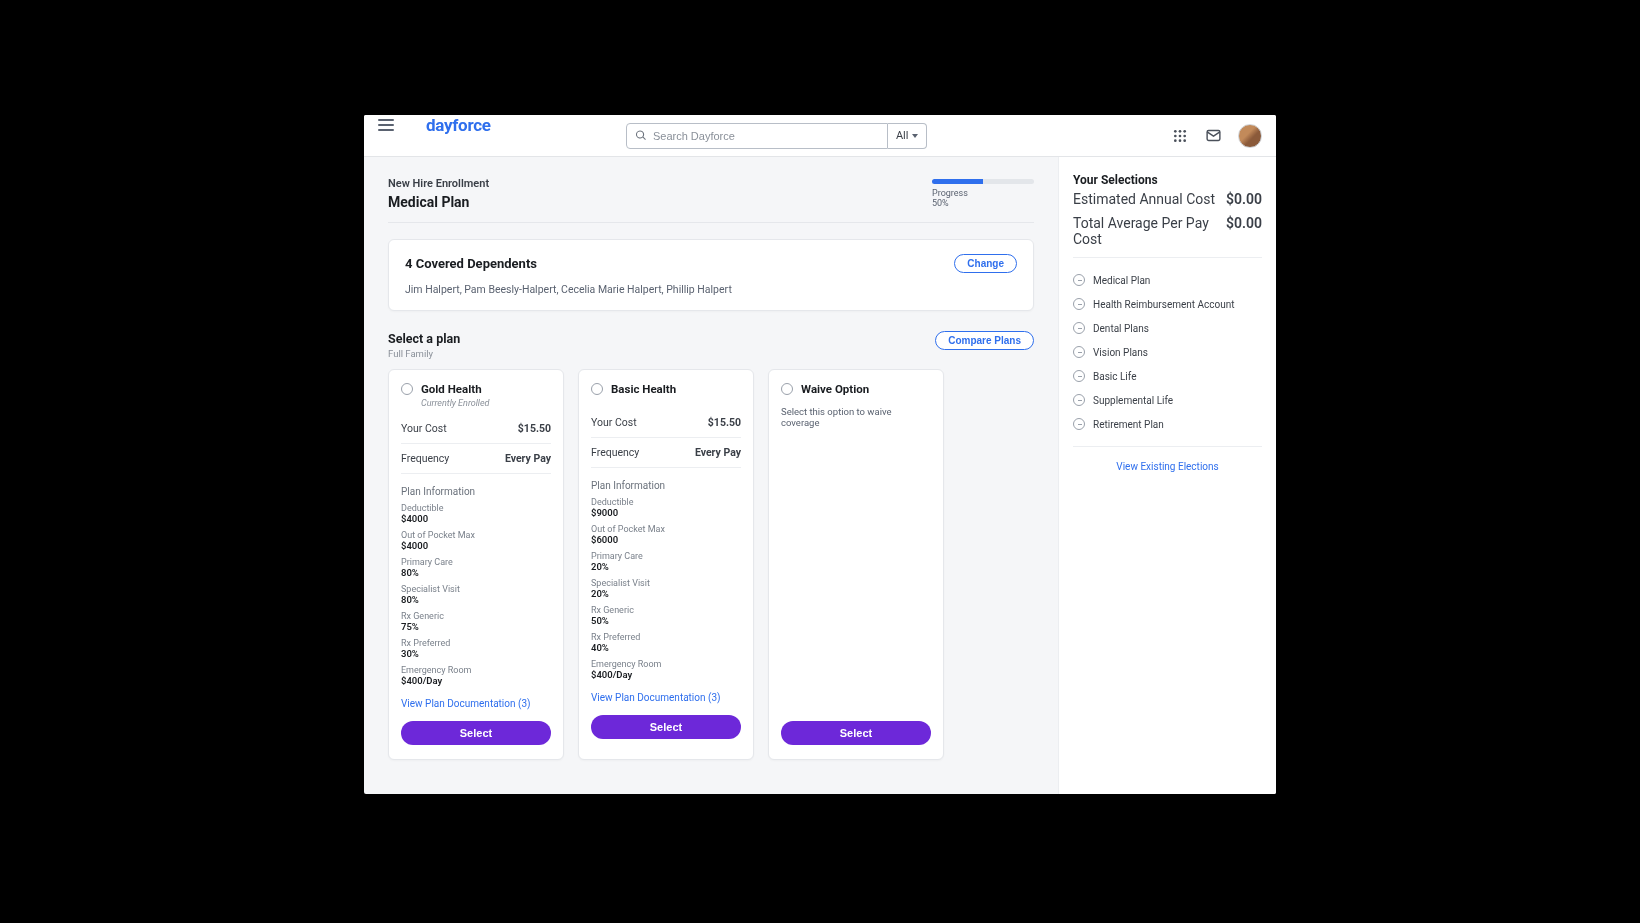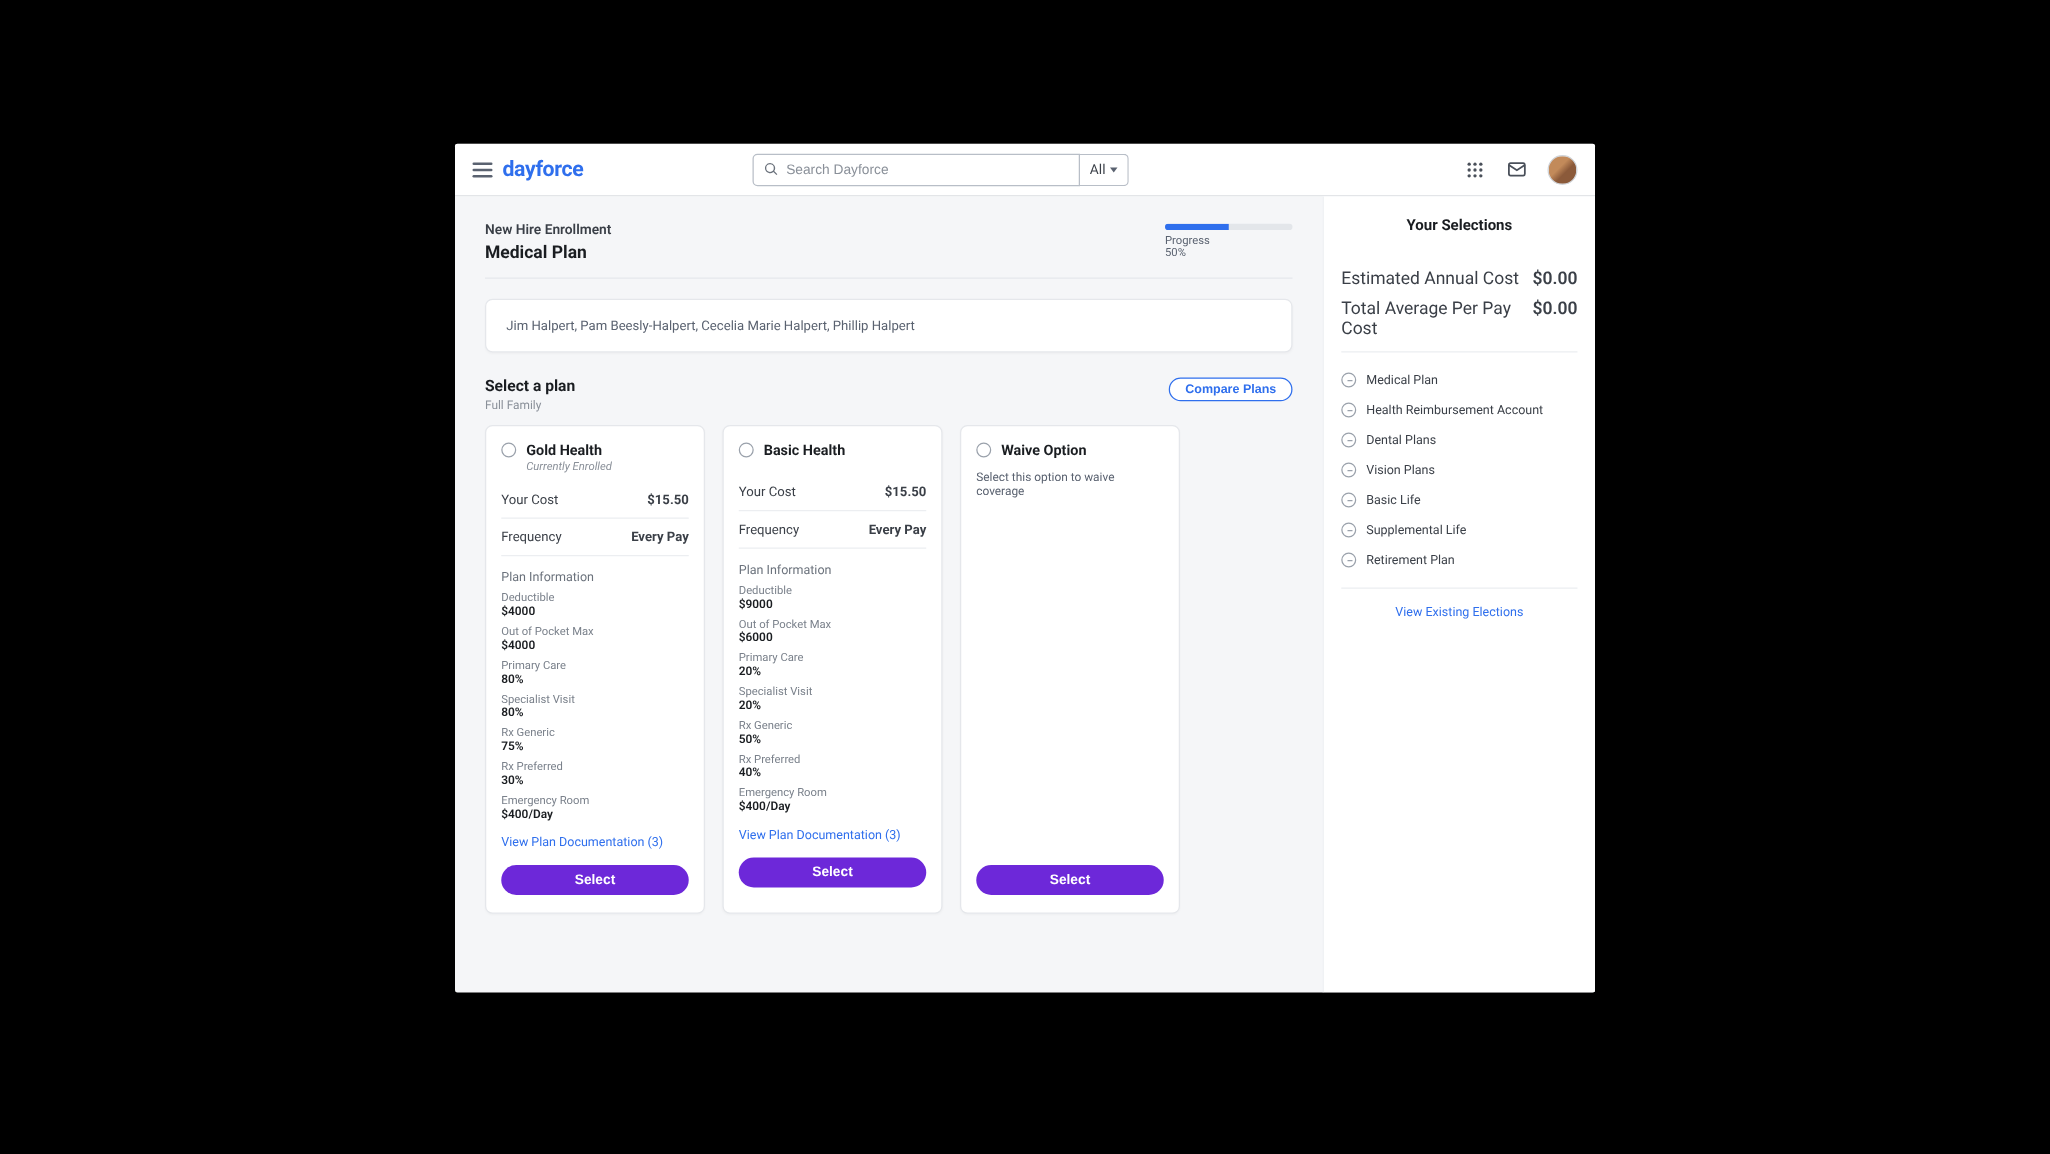--- a/index.html
+++ b/index.html
@@ -20,23 +20,22 @@
     flex-direction: column;
     overflow: hidden;
     border-radius: 2px;
   }
   
   .topbar {
     height: 42px;
     background: #fff;
     border-bottom: 1px solid #e3e5e8;
     display: flex;
-    align-items: center;
     padding: 0 14px;
-    gap: 4px;
+    gap: 28px;
   }
   .hamburger {
     width: 20px; height: 20px; display:flex; flex-direction:column; justify-content:center; gap:3px;
     cursor:pointer;
   }
   .hamburger span { height:2px; background:#5a6270; width:16px; border-radius:1px; }
   .logo {
     color:#2f6fed; font-weight:700; font-size:17px; letter-spacing:-0.3px;
   }
   .search-wrap {
@@ -122,21 +121,21 @@
   .info-label { font-size:9px; color:#7a818b;}
   .info-value { font-size:9.5px; color:#1a1d21; font-weight:600;}
   .link { font-size:10px; color:#2f6fed; cursor:pointer; margin-top:6px;}
   .btn-primary {
     background:#6d28d9; color:#fff; border:none; border-radius:14px;
     font-size:11px; font-weight:700; padding:6px 0; margin-top:12px; cursor:pointer; width:100%;
   }
   .waive-desc { font-size:9.5px; color:#5a6270; margin-top:8px; margin-left:0;}
   .plan-card .grow { flex:1; }
   
-  .side-title { font-size:12px; font-weight:700; text-align:center; margin-bottom:28px; color:#1a1d21;}
+  .side-title { font-size:12px; font-weight:700; margin-bottom:4px; color:#1a1d21;}
   .side-row { display:flex; justify-content:space-between; font-size:14px; color:#3a3f47; margin-bottom:8px;}
   .side-row .v { font-weight:600;}
   .side-sep { height:1px; background:#eceef1; margin:10px 0;}
   .side-item { display:flex; align-items:center; gap:8px; font-size:10px; color:#3a3f47; padding:6px 0; cursor:default;}
   .circ { width:12px; height:12px; border:1.2px solid #9aa1ab; border-radius:50%; position:relative; flex-shrink:0;}
   .circ::after { content:""; position:absolute; width:4px; height:1.2px; background:#9aa1ab; top:5px; left:4px;}
   .side-link { font-size:10px; color:#2f6fed; text-align:center; margin-top:14px; cursor:pointer;}
   .chev { width:0;height:0;border-left:3px solid transparent;border-right:3px solid transparent;border-top:4px solid #5a6270;}
 </style>
 </head>
@@ -202,20 +201,24 @@
             <div class="progress-fill"></div>
           </div>
           <div class="progress-row">
             <span>Progress</span>
             <span>50%</span>
           </div>
         </div>
       </div>
 
       <div class="card dep-card">
+        <div class="dep-head">
+          <div class="dep-title">4 Covered Dependents</div>
+          <button class="btn-outline">Change</button>
+        </div>
         <div class="dep-names">Jim Halpert, Pam Beesly-Halpert, Cecelia Marie Halpert, Phillip Halpert</div>
       </div>
 
       <div class="plan-head">
         <div class="plan-head-left">
           <div class="title">Select a plan</div>
           <div class="sub">Full Family</div>
         </div>
         <button class="btn-outline">Compare Plans</button>
       </div>

